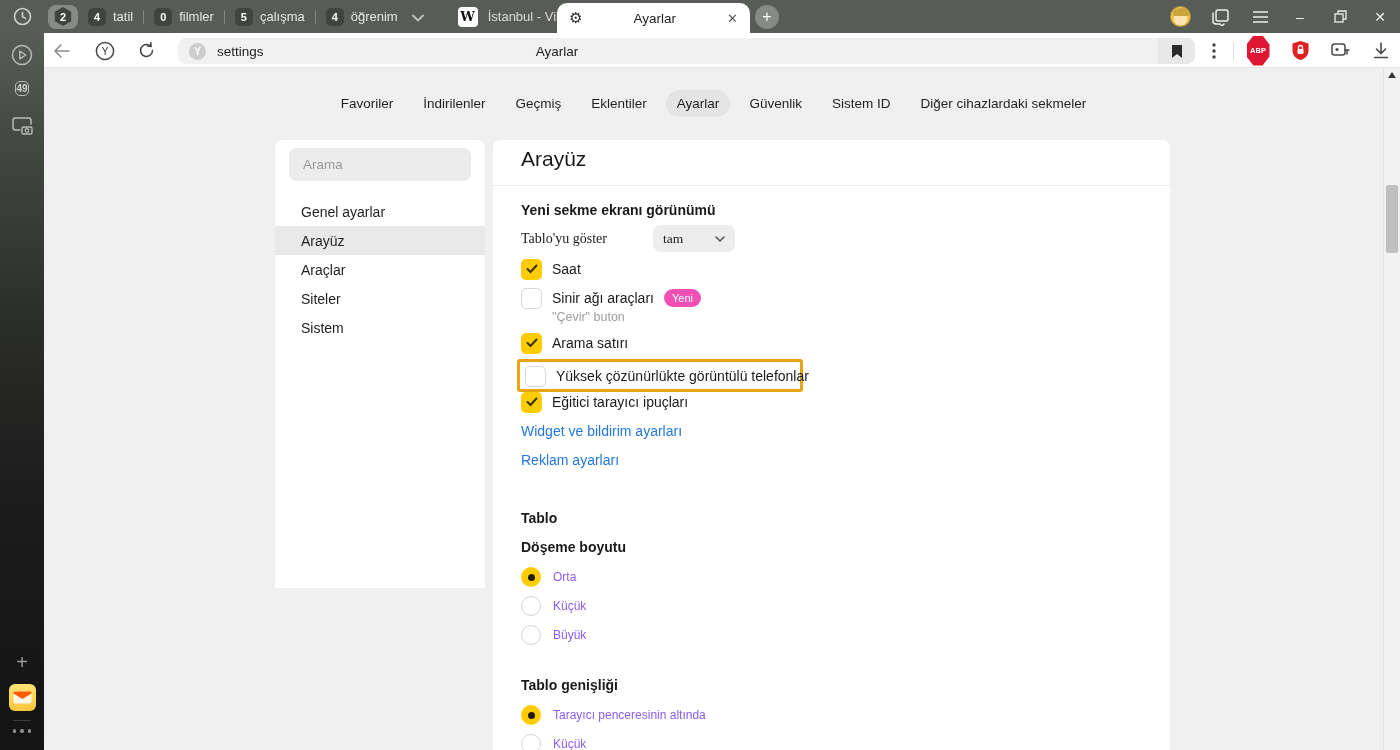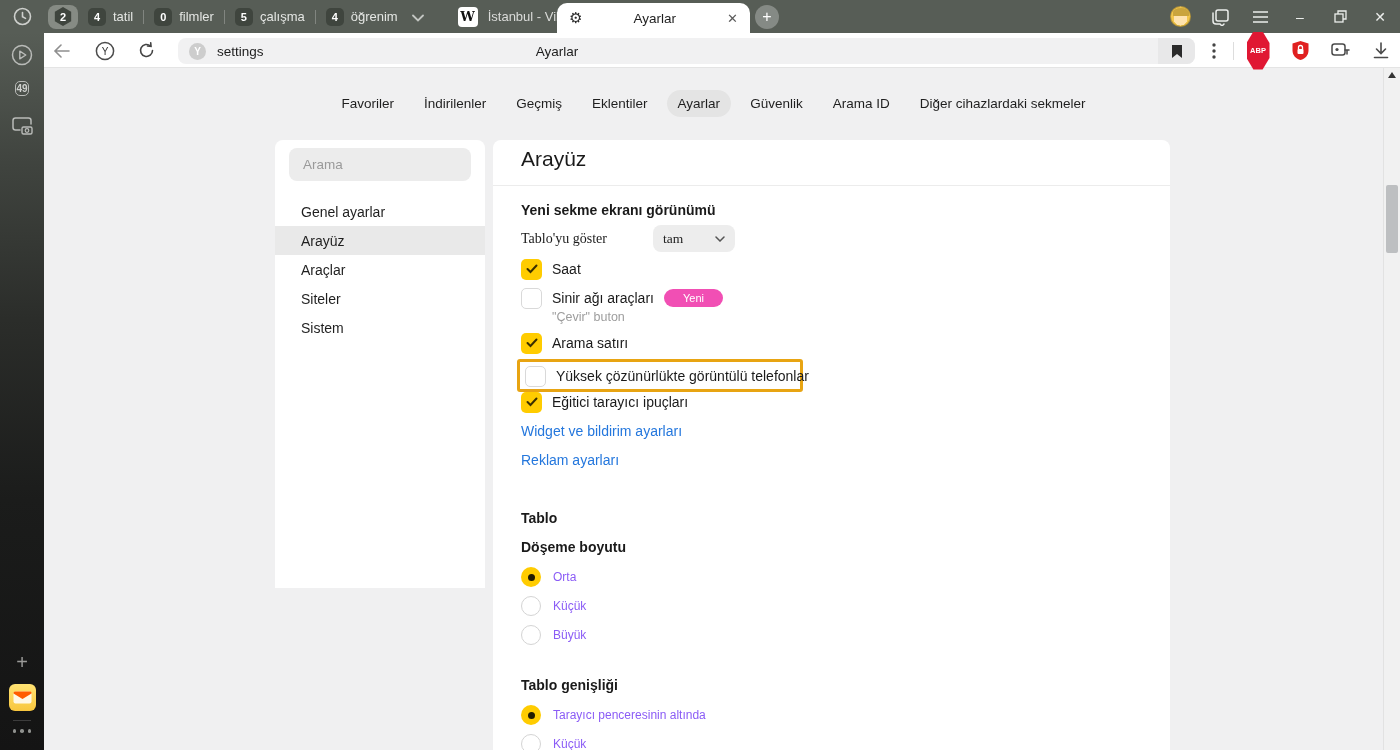--- a/index.html
+++ b/index.html
@@ -67,21 +67,21 @@
   .bheading { position:absolute; left:28px; font-size:14px; font-weight:bold; color:#1a1a1a; }
   .plainlabel { position:absolute; left:28px; font-size:14px; color:#1a1a1a;font-family:Liberation Serif, serif; }
   .dd { position:absolute; left:132px; top:-6px; width:82px; height:27px; background:#ededed; border-radius:8px; display:flex; align-items:center; padding:0 10px; font-size:13.5px; color:#222; }
   .dd svg { margin-left:auto; }
 
   .cbrow { position:absolute; left:28px; display:flex; align-items:center; gap:10px; height:22px; }
   .cb { width:21px; height:21px; border-radius:5px; display:flex; align-items:center; justify-content:center; flex:0 0 auto; }
   .cb.on { background:#ffcc00; }
   .cb.off { background:#fff; border:1.5px solid #d9d9d9; }
   .cblabel { font-size:14px; color:#1a1a1a; white-space:nowrap; }
-  .newbadge { background:#f14fb4; color:#fff; font-size:11px; padding:3px 19px; border-radius:10px; }
+  .newbadge { background:#f14fb4; color:#fff; font-size:11px; padding:3px 8px; border-radius:10px; }
   .sublabel { position:absolute; left:59px; font-size:12.5px; color:#9d9d9d; white-space:nowrap; }
   .hlbox { position:absolute; left:24px; top:219px; width:286px; height:33px; border:3px solid #e8a412; border-radius:3px; }
   .hlbox .cbrow { left:5px; top:3px; }
 
   .linkrow { position:absolute; left:28px; font-size:14px; color:#2477dd; cursor:pointer; }
 
   .radiorow { position:absolute; left:28px; display:flex; align-items:center; gap:12px; height:22px; }
   .radio { width:20px; height:20px; border-radius:50%; flex:0 0 auto; position:relative; }
   .radio.sel { background:#ffcc00; }
   .radio.sel:after { content:""; position:absolute; left:6.5px; top:6.5px; width:7px; height:7px; border-radius:50%; background:#221c00; }
@@ -202,21 +202,21 @@
     </div>
     <div class="tico" style="left:1153px">
       <svg width="4" height="16" viewBox="0 0 4 16">
           <circle cx="2" cy="2" r="1.7" fill="#444"></circle>
           <circle cx="2" cy="8" r="1.7" fill="#444"></circle>
           <circle cx="2" cy="14" r="1.7" fill="#444"></circle>
         </svg>
     </div>
     <div style="position:absolute;left:1189px;top:9px;width:1px;height:18px;background:#ddd"></div>
     <div class="tico" style="left:1197px">
-      <span style="width:23px;height:38px;background:#e01733;clip-path:polygon(30% 0,70% 0,100% 30%,100% 70%,70% 100%,30% 100%,0 70%,0 30%);color:#fff;font-size:7.5px;font-weight:bold;display:flex;align-items:center;justify-content:center;">ABP</span>
+      <span style="width:23px;height:30px;background:#e01733;clip-path:polygon(30% 0,70% 0,100% 30%,100% 70%,70% 100%,30% 100%,0 70%,0 30%);color:#fff;font-size:7.5px;font-weight:bold;display:flex;align-items:center;justify-content:center;">ABP</span>
     </div>
     <div class="tico" style="left:1239px">
       <svg width="19" height="21" viewBox="0 0 19 21">
           <path d="M9.5 1L17.5 3.5v7c0 5-3.5 8.2-8 9.5-4.5-1.3-8-4.5-8-9.5v-7z" fill="#e02020"></path>
           <rect x="6.5" y="9" width="6" height="5" rx="1" fill="#fff"></rect>
           <path d="M7.5 9V7.5a2 2 0 0 1 4 0V9" fill="none" stroke="#fff" stroke-width="1.3"></path>
         </svg>
     </div>
     <div class="tico" style="left:1279px">
       <svg width="21" height="19" viewBox="0 0 21 19">
@@ -269,21 +269,21 @@
     </div>
   </div>
 
   <div class="setnav">
     <span class="navitem">Favoriler</span>
     <span class="navitem">İndirilenler</span>
     <span class="navitem">Geçmiş</span>
     <span class="navitem">Eklentiler</span>
     <span class="navitem active">Ayarlar</span>
     <span class="navitem">Güvenlik</span>
-    <span class="navitem">Arama ID</span>
+    <span class="navitem">Sistem ID</span>
     <span class="navitem">Diğer cihazlardaki sekmeler</span>
   </div>
 
   <div class="sidecard">
     <input class="searchbox" placeholder="Arama" style="">
     <div class="sideitem" style="top:57px">Genel ayarlar</div>
     <div class="sideitem active" style="top:86px">Arayüz</div>
     <div class="sideitem" style="top:115px">Araçlar</div>
     <div class="sideitem" style="top:144px">Siteler</div>
     <div class="sideitem" style="top:173px">Sistem</div>

